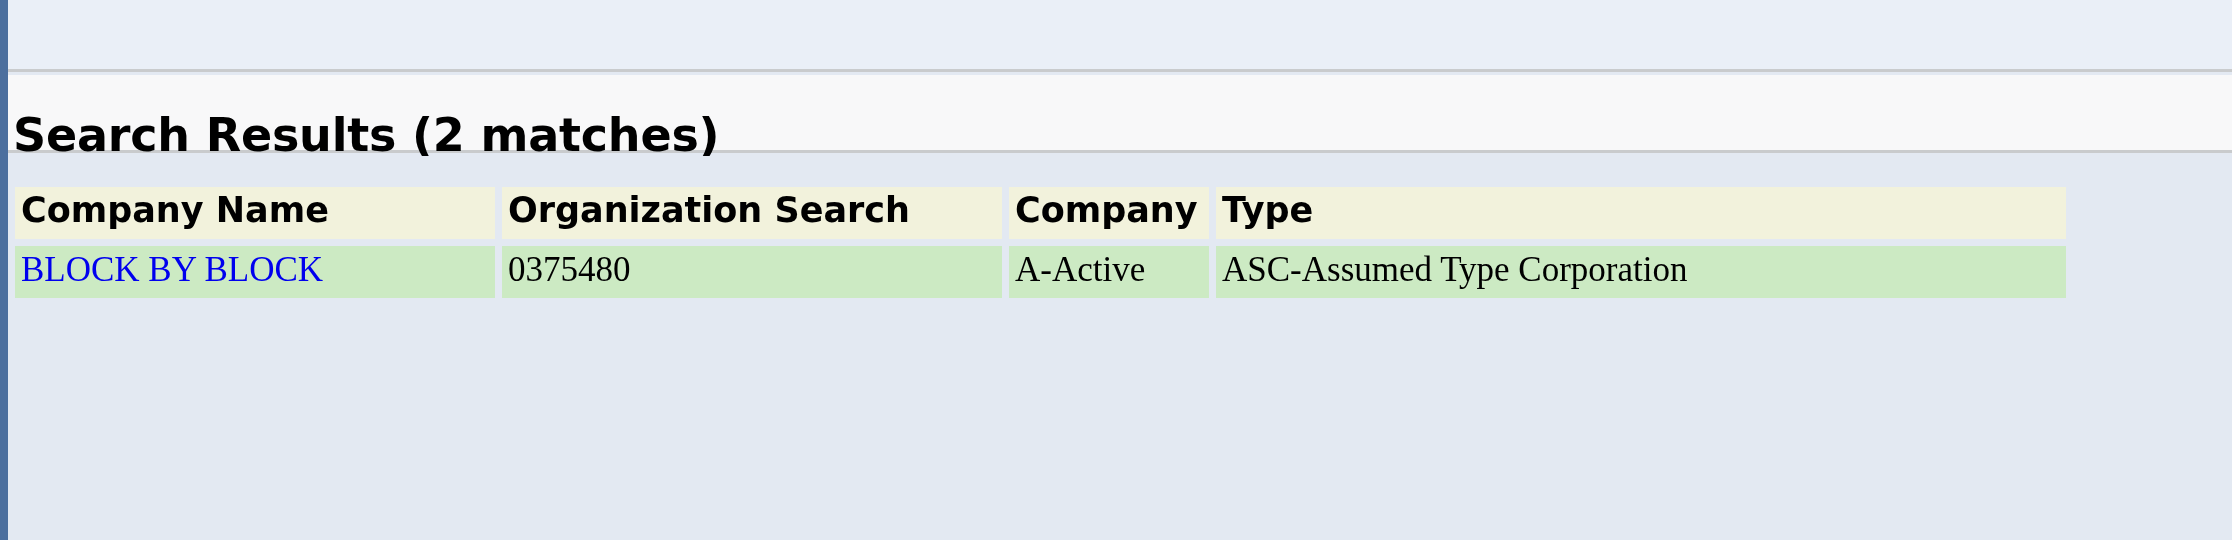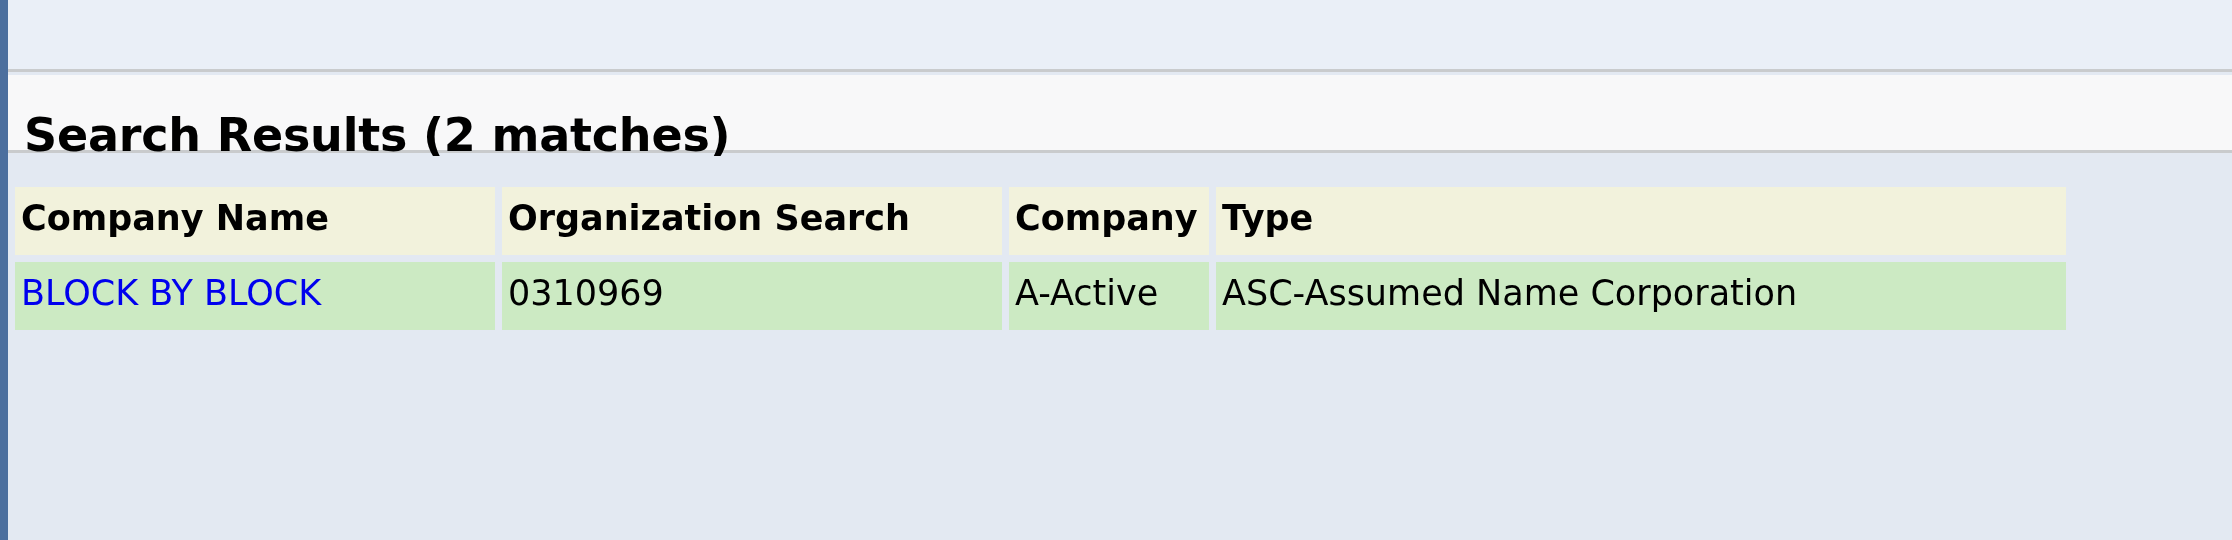--- a/index.html
+++ b/index.html
@@ -56,21 +56,21 @@
     border-bottom: 3px solid #c9cbcd;
     display: flex;
     align-items: center;
   }
 
   #results-title {
     font-size: 46px;
     font-weight: bold;
     color: #000000;
     line-height: 1;
-    padding-left: 16px;
+    padding-left: 5px;
     letter-spacing: -0.2px;
     white-space: nowrap;
     margin-top: 45px;
   }
 
   
   #results-body {
     position: absolute;
     left: 8px;
     top: 156px;
@@ -91,39 +91,39 @@
   }
 
   #results-table td,
   #results-table th {
     padding: 2px 6px 6px 6px;
     vertical-align: middle;
     text-align: left;
     white-space: nowrap;
     line-height: 1.18;
     font-size: 35px;
-    height: 68px;
+    height: 52px;
   }
 
   
   .col-name   { width: 480px; }
   .col-orgnum { width: 500px; }
   .col-status { width: 200px; }
   .col-type   { width: 850px; }
 
   
   #results-table thead th {
     background: #f2f2dc;
     font-weight: bold;
     color: #000000;
   }
 
   
   tr.row-inactive > td { background: #e9c6c6; color: #000000; }
-  tr.row-active   > td { background: #cceac3; color: #000000; }
+  tr.row-active   > td { background: #cceac3; color: #000000; font-family: Liberation Serif, serif; }
 
   .company-link {
     color: #0000ee;
     text-decoration: underline;
     cursor: pointer;
   }
 
   .company-plain {
     color: #0000ee;
     text-decoration: none;
@@ -159,23 +159,23 @@
           <th>Type</th>
         </tr>
       </thead>
       <tbody>
 
 
         <tr class="row-active">
           <td>
             <span class="company-plain">BLOCK BY BLOCK</span>
           </td>
-          <td>0310969</td>
+          <td>0375480</td>
           <td>A-Active</td>
-          <td>ASC-Assumed Name Corporation</td>
+          <td>ASC-Assumed Type Corporation</td>
         </tr>
 
       </tbody>
     </table>
 
   </div>
 
 </div>
 
 </body></html>

